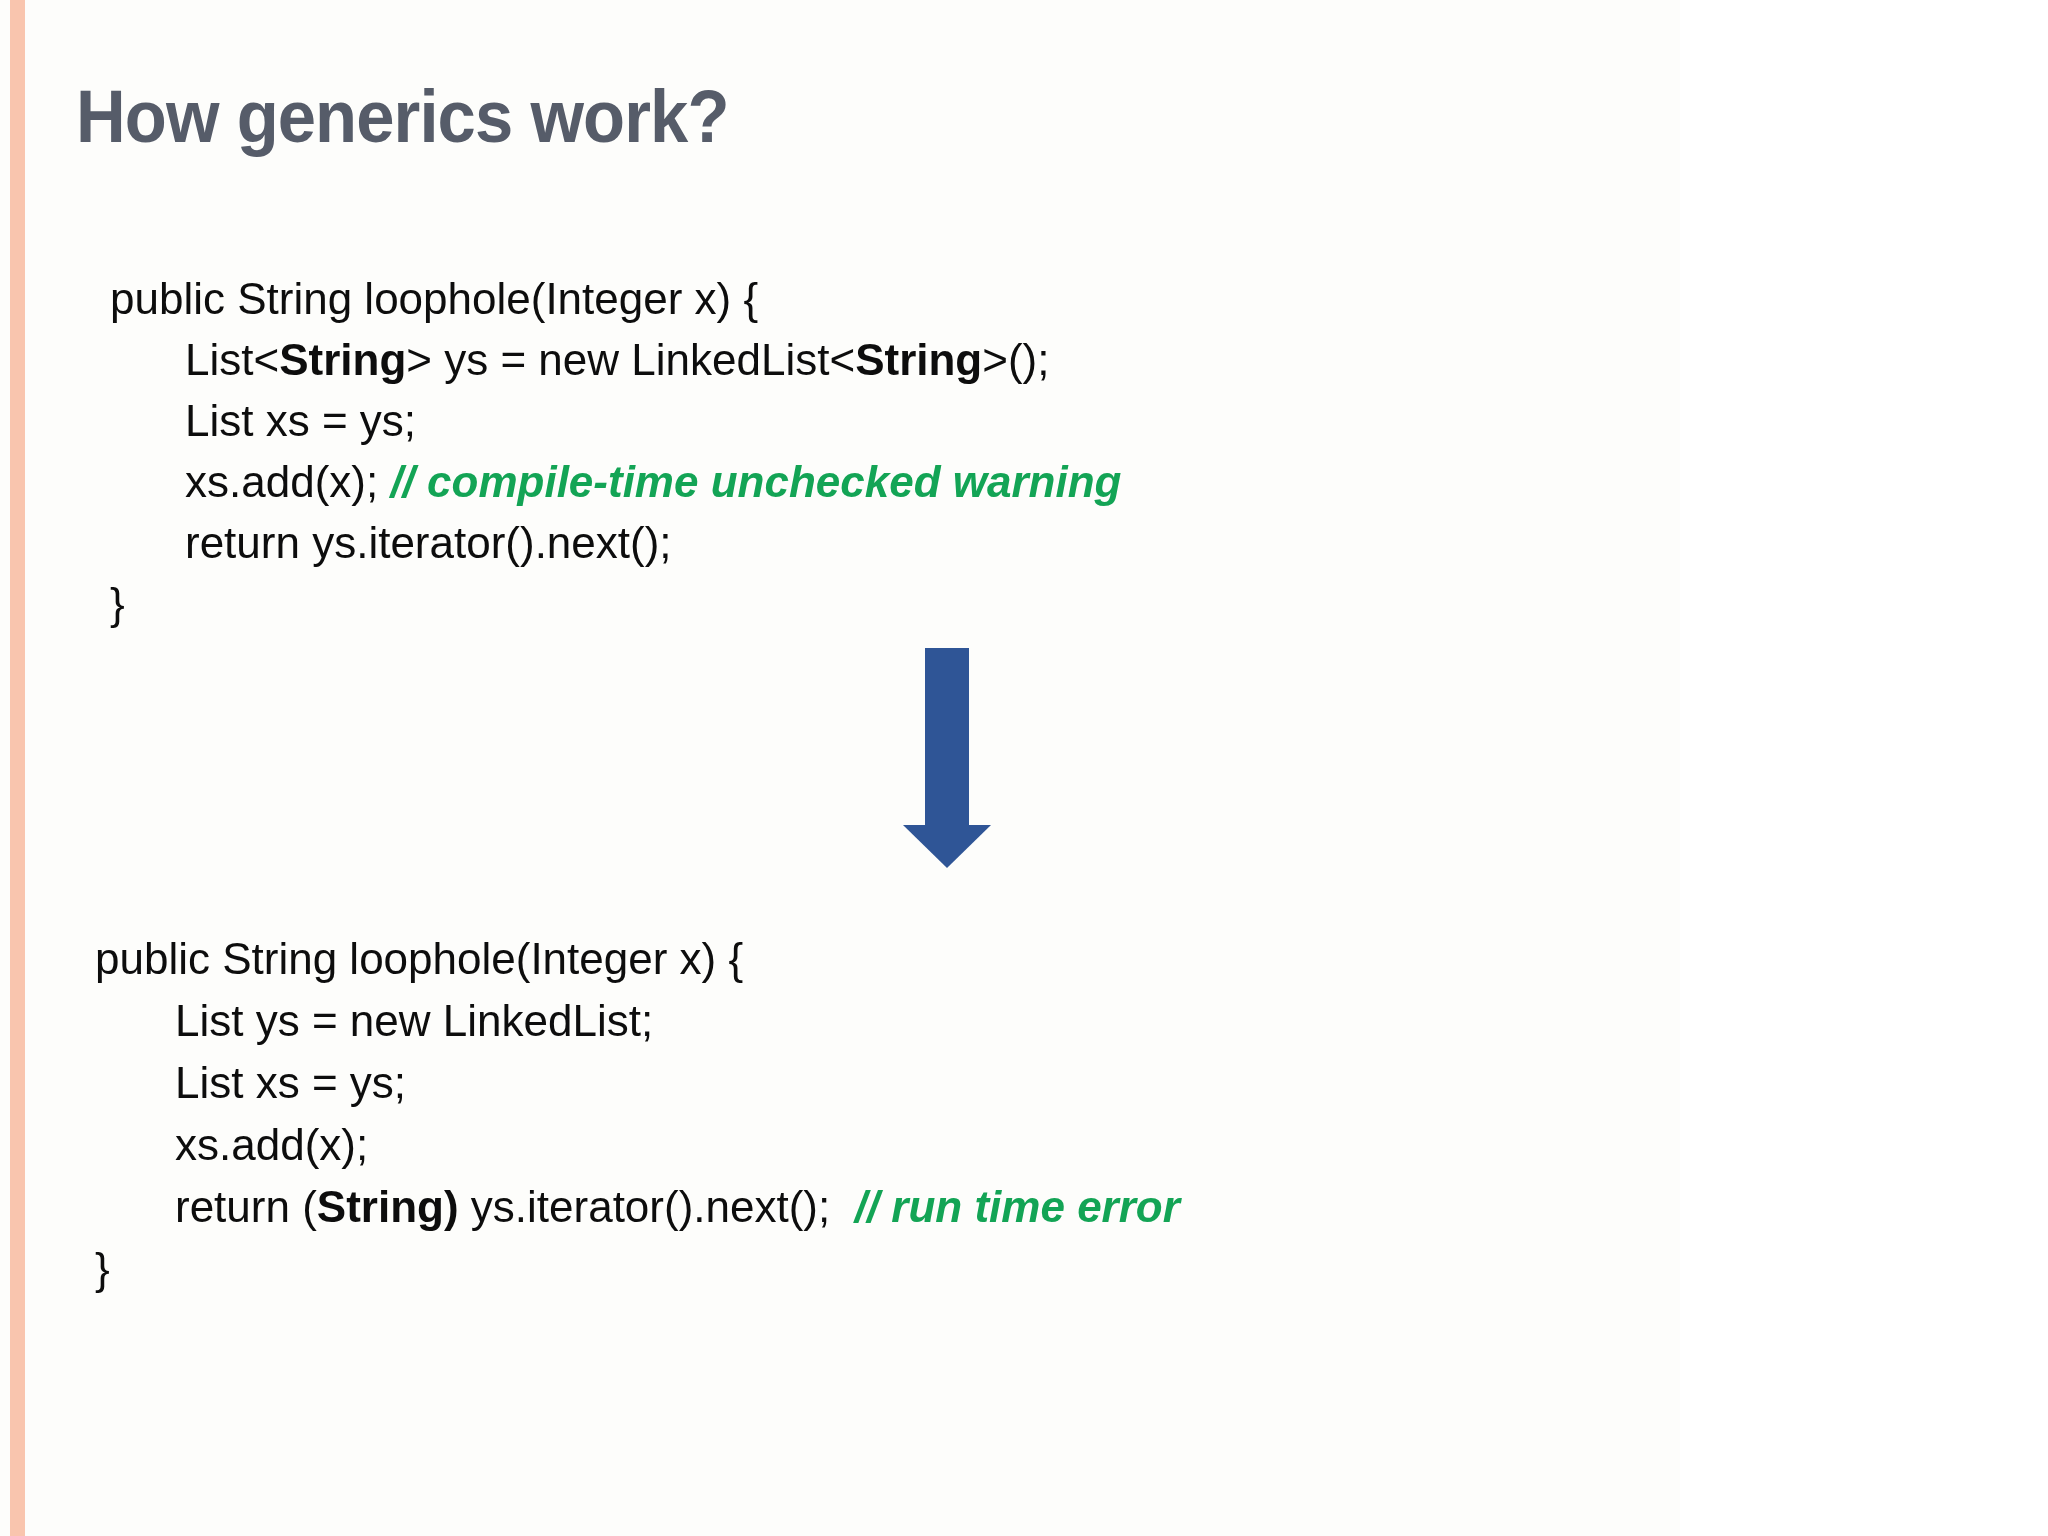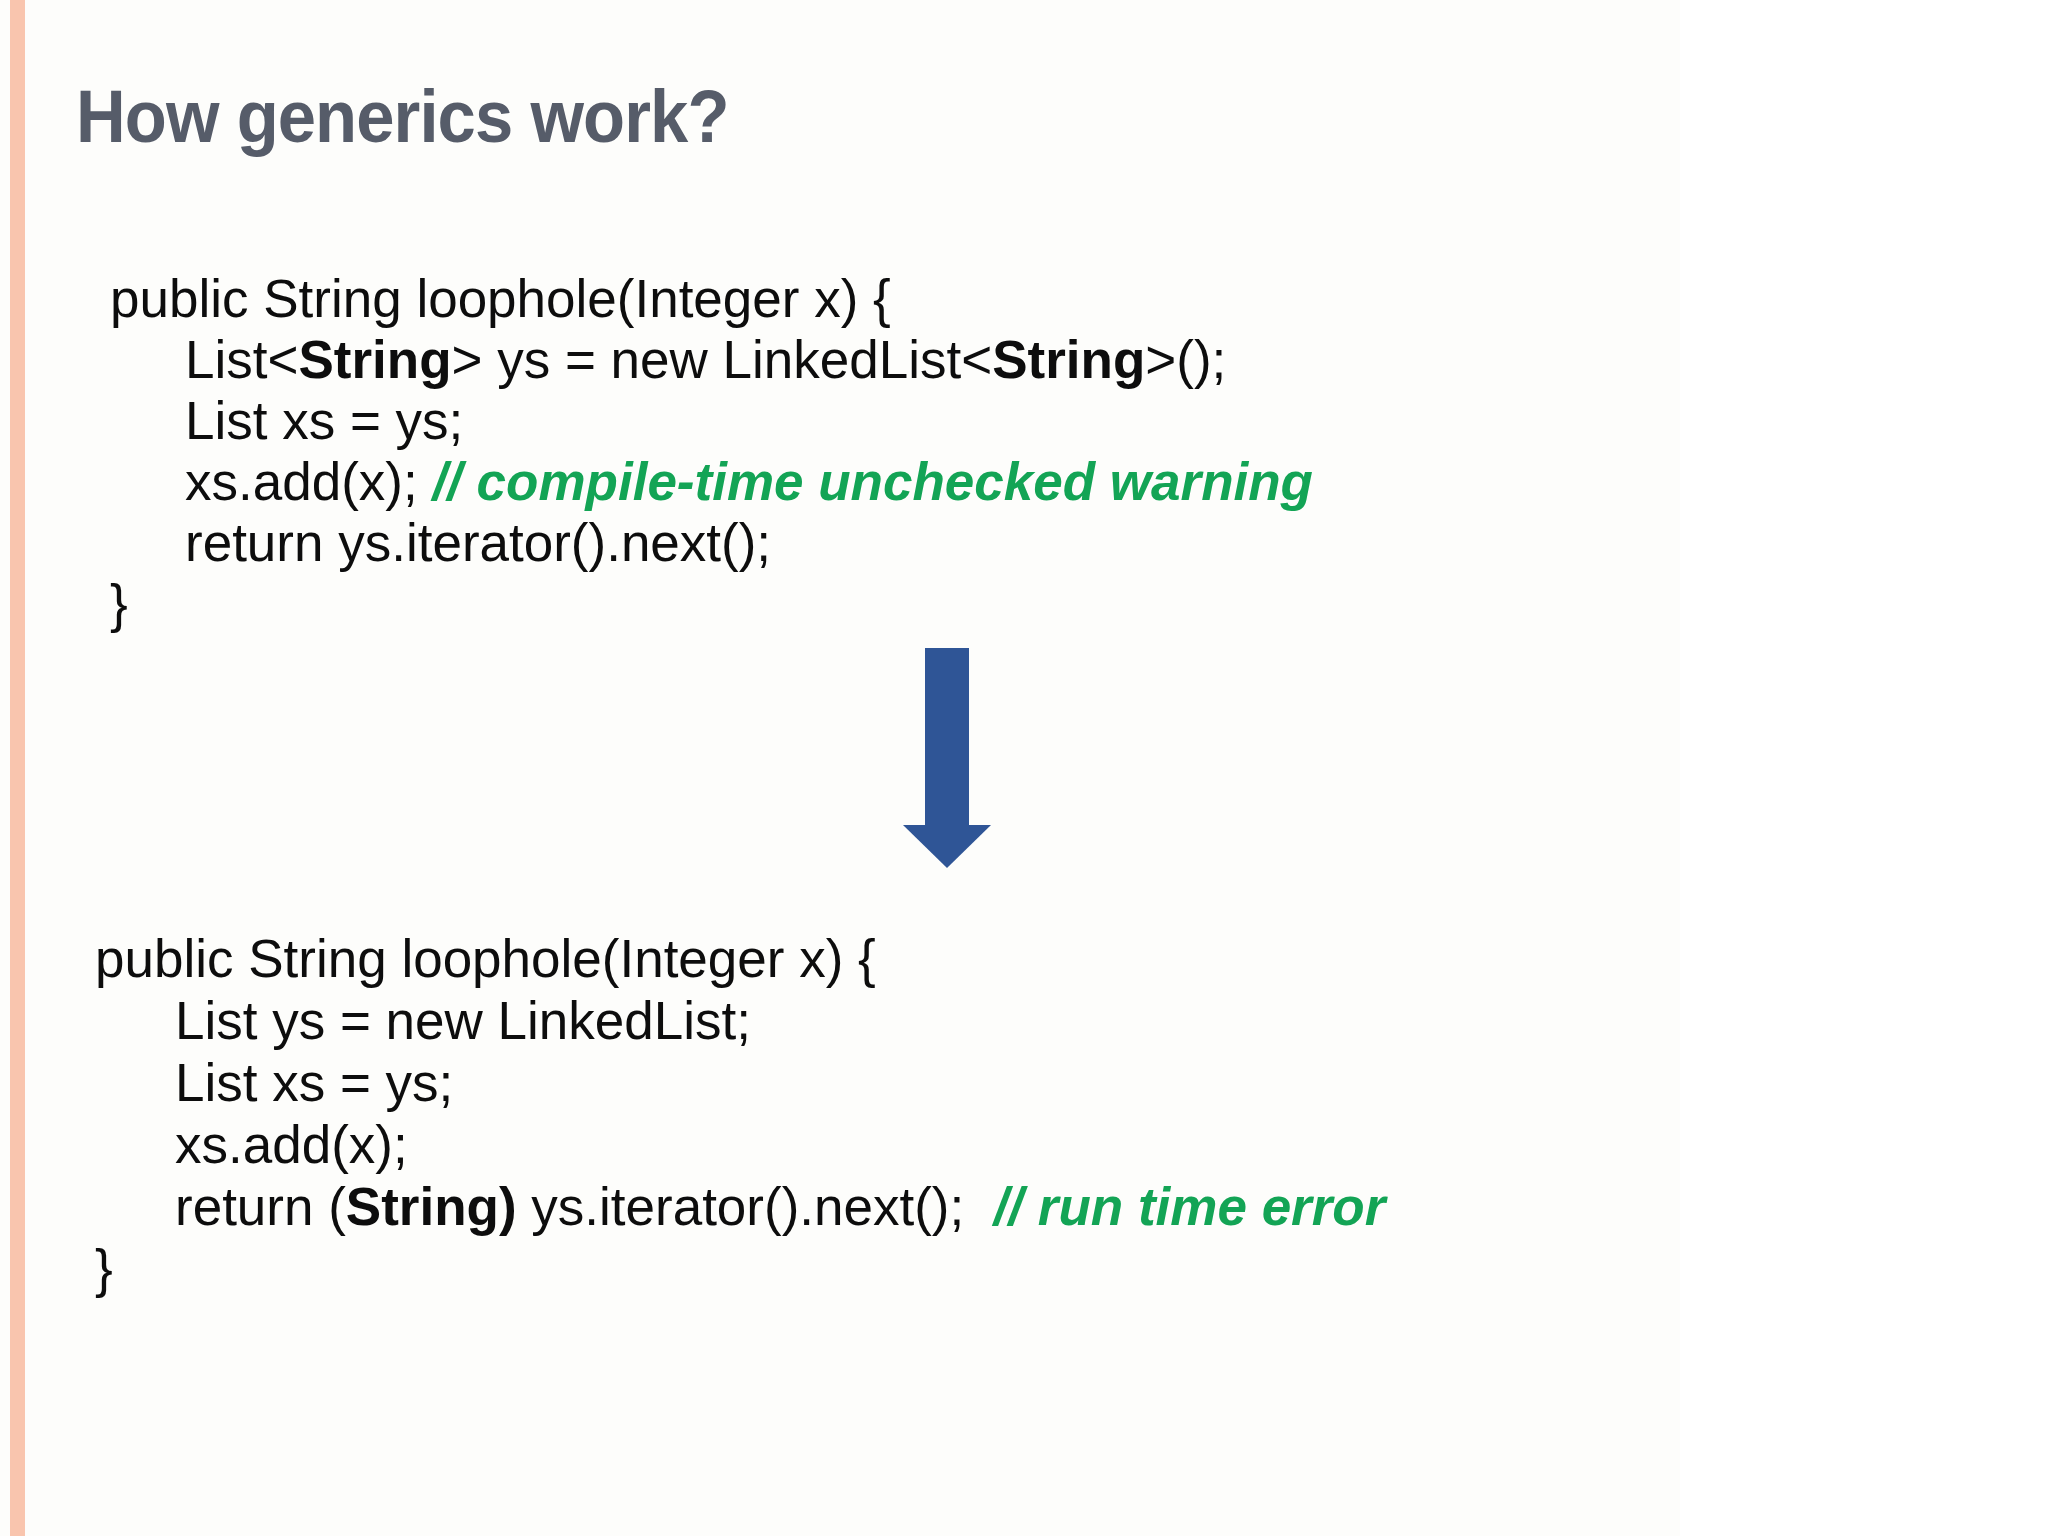--- a/index.html
+++ b/index.html
@@ -38,21 +38,21 @@
     font-weight:700;
     letter-spacing:-1px;
     color:var(--title-text);
     transform:scaleX(0.93);
     transform-origin:left top;
     white-space:nowrap;
   }
   
   .code{
     position:absolute;
-    font-size:53px;
+    font-size:44px;
     color:var(--code-text);
     white-space:pre;
   }
   .code-1{left:110px;top:268px;line-height:61px;}
   .code-2{left:95px;top:928px;line-height:62px;}
   .code-1 .indent{padding-left:75px;}
   .code-2 .indent{padding-left:80px;}
   .code .bold{font-weight:700;}
   .code .comment{
     color:var(--comment-green);

